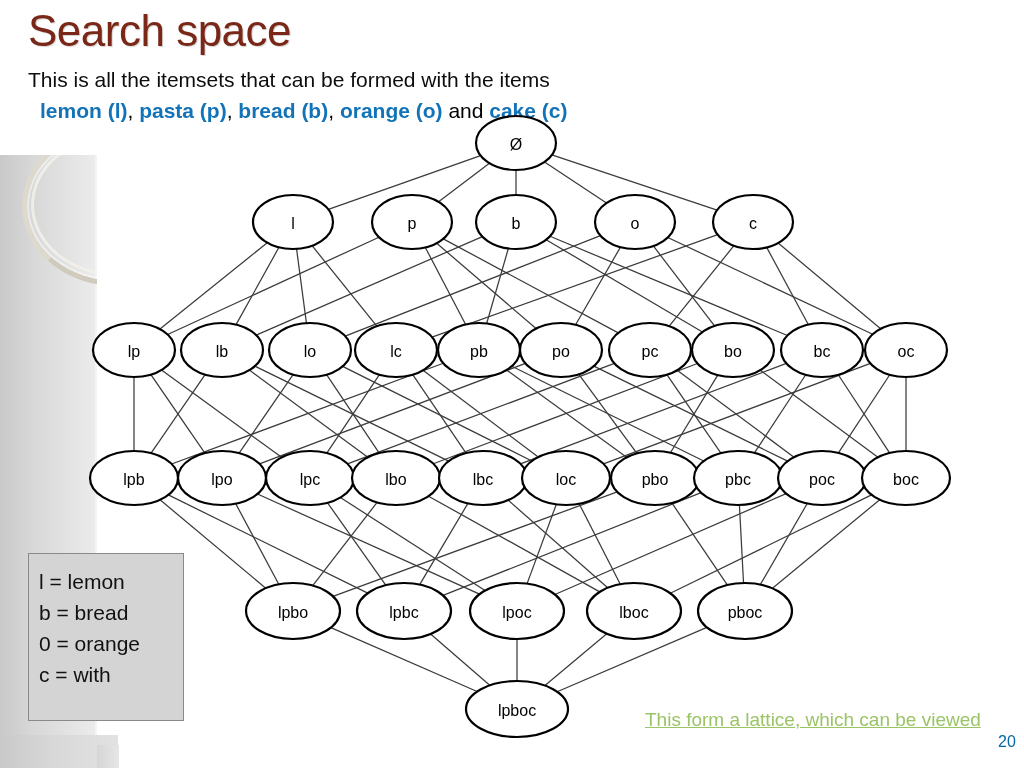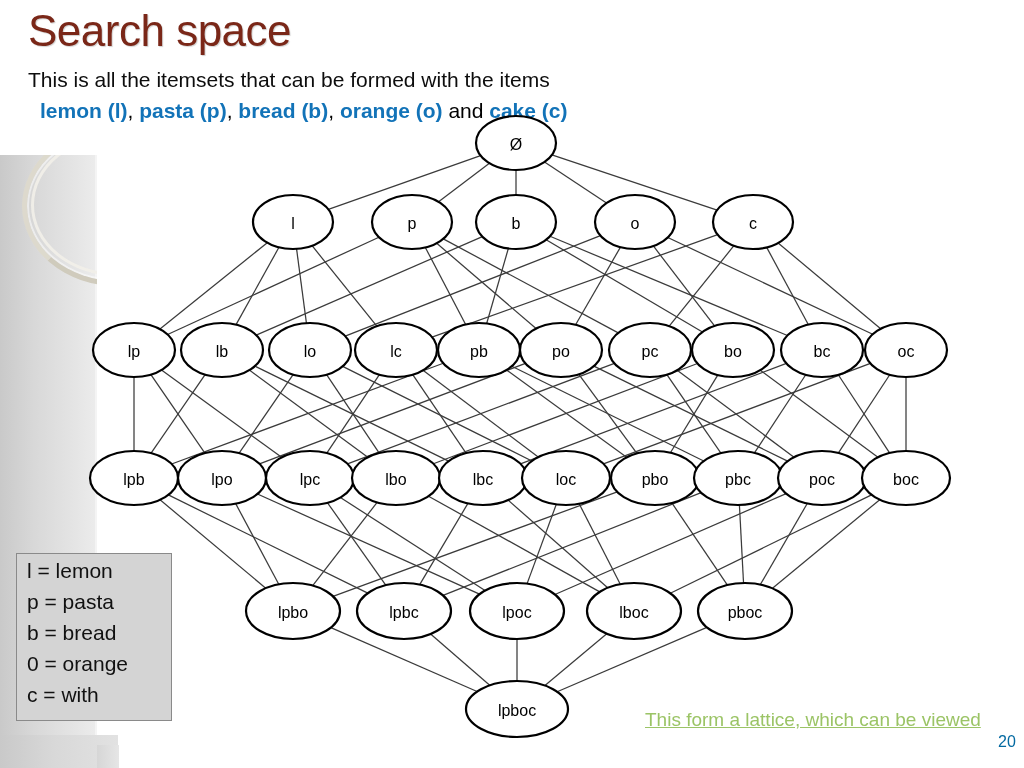--- a/index.html
+++ b/index.html
@@ -145,28 +145,28 @@
   }
   .edge {
     stroke: #3b3b3b;
     stroke-width: 1.25;
     fill: none;
   }
 
   
   .legend {
     position: absolute;
-    left: 16px;
+    left: 28px;
     top: 553px;
     width: 156px;
     height: 168px;
     background: #d4d4d4;
     border: 1px solid #8a8a8a;
     box-sizing: border-box;
-    padding: 1px 0 0 10px;
+    padding: 12px 0 0 10px;
   }
   .legend-row {
     font-size: 21px;
     color: #111111;
     line-height: 31px;
     white-space: nowrap;
   }
 
   
   .note {
@@ -419,21 +419,20 @@
           <g>
             <ellipse cx="517" cy="709" rx="51" ry="28" class="node-ellipse"></ellipse>
             <text x="517" y="710" class="node-label">lpboc</text>
           </g>
         </g>
     </svg>
   </div>
 
   <div class="legend">
     <div class="legend-row">l = lemon</div>
-    <div class="legend-row">p = pasta</div>
     <div class="legend-row">b = bread</div>
     <div class="legend-row">0 = orange</div>
     <div class="legend-row">c = with</div>
   </div>
 
   <div class="note">
     <div class="note-line">This form a lattice, which can be viewed</div>
   </div>
   <div class="page-num">20</div>
 

